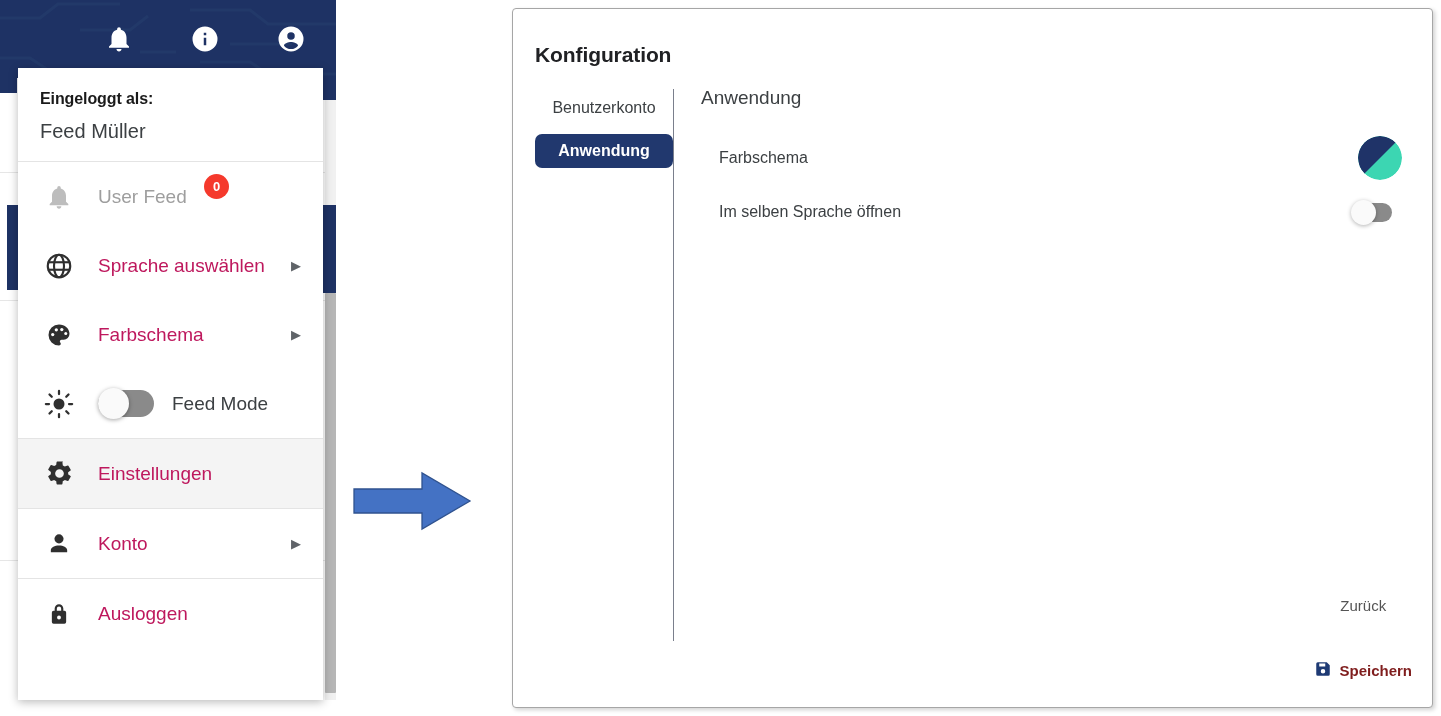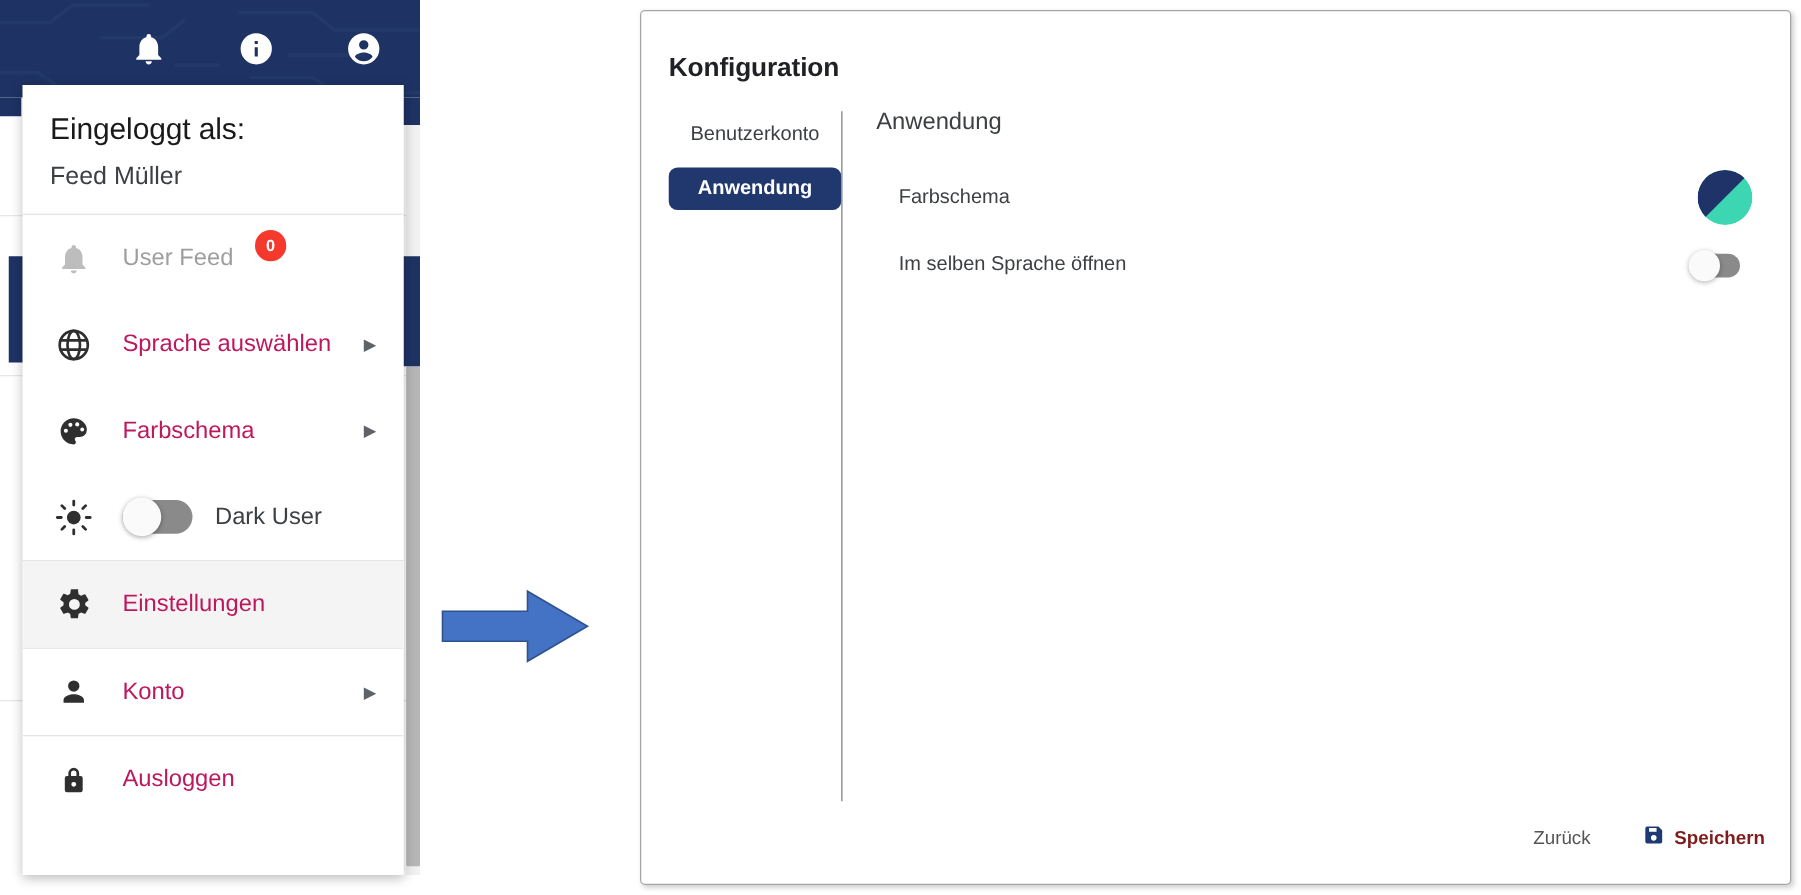--- a/index.html
+++ b/index.html
@@ -86,21 +86,21 @@
     position: absolute; left: 18px; top: 68px;
     width: 305px; height: 632px;
     background: #ffffff;
     box-shadow: 0 2px 9px rgba(0,0,0,.28);
     overflow: hidden;
   }
   .menu-header {
     padding: 22px 22px 18px 22px;
   }
   .menu-header .logged-label {
-    font-size: 24px; font-weight: normal; color: #1a1a1a;
+    font-size: 16px; font-weight: bold; color: #1a1a1a;
     letter-spacing: -.1px;
     margin-bottom: 12px;
   }
   .menu-header .user-name {
     font-size: 20px; color: #3c4043;
   }
   .menu-sep {
     height: 1px; background: #e4e4e4; margin: 0;
   }
 
@@ -245,21 +245,21 @@
   }
   .toggle-sm .knob {
     position: absolute; left: -1px; top: -3px;
     width: 25px; height: 25px;
     border-radius: 50%;
     background: #fafafa;
     box-shadow: 0 1px 4px rgba(0,0,0,.3);
   }
   .dlg-footer {
     position: absolute; right: 18px; bottom: 22px;
-    display: flex; align-items: center; gap: 38px;
+    display: flex; align-items: center; gap: 38px; flex-direction: column;
   }
   .btn-back {
     font-size: 15px; color: #545454;
     background: none; border: none;
     padding: 4px 2px;
     font-family: inherit;
     cursor: default;
   }
   .btn-save {
     display: flex; align-items: center; gap: 7px;
@@ -376,21 +376,21 @@
             <line x1="4.4" y1="4.4" x2="6.2" y2="6.2"></line>
             <line x1="17.8" y1="17.8" x2="19.6" y2="19.6"></line>
             <line x1="4.4" y1="19.6" x2="6.2" y2="17.8"></line>
             <line x1="17.8" y1="6.2" x2="19.6" y2="4.4"></line>
           </g>
         </svg>
       </span>
       <span class="toggle">
         <span class="knob"></span>
       </span>
-      <span class="toggle-label">Dark User</span>
+      <span class="toggle-label">Feed Mode</span>
     </div>
 
     <div class="menu-sep"></div>
 
     <div class="menu-item highlight">
       <span class="mi-icon">
         <svg width="29" height="29" viewBox="0 0 24 24" fill="currentColor">
           <path d="M19.14 12.94a7.5 7.5 0 0 0 .05-.94 7.5 7.5 0 0 0-.05-.94l2.03-1.58a.48.48 0 0 0 .12-.61l-1.92-3.32a.48.48 0 0 0-.59-.22l-2.39.96a7.03 7.03 0 0 0-1.62-.94l-.36-2.54A.47.47 0 0 0 13.93 2h-3.86a.47.47 0 0 0-.47.41l-.36 2.54c-.59.24-1.13.56-1.62.94l-2.39-.96a.48.48 0 0 0-.59.22L2.72 8.47a.48.48 0 0 0 .12.61l2.03 1.58a7.5 7.5 0 0 0 0 1.88l-2.03 1.58a.48.48 0 0 0-.12.61l1.92 3.32c.12.22.38.3.59.22l2.39-.96c.5.38 1.03.7 1.62.94l.36 2.54c.04.24.24.41.47.41h3.86c.23 0 .43-.17.47-.41l.36-2.54c.59-.24 1.12-.56 1.62-.94l2.39.96c.22.08.47 0 .59-.22l1.92-3.32a.48.48 0 0 0-.12-.61l-2.02-1.58zM12 15.6A3.6 3.6 0 1 1 12 8.4a3.6 3.6 0 0 1 0 7.2z"></path>
         </svg>
       </span>

